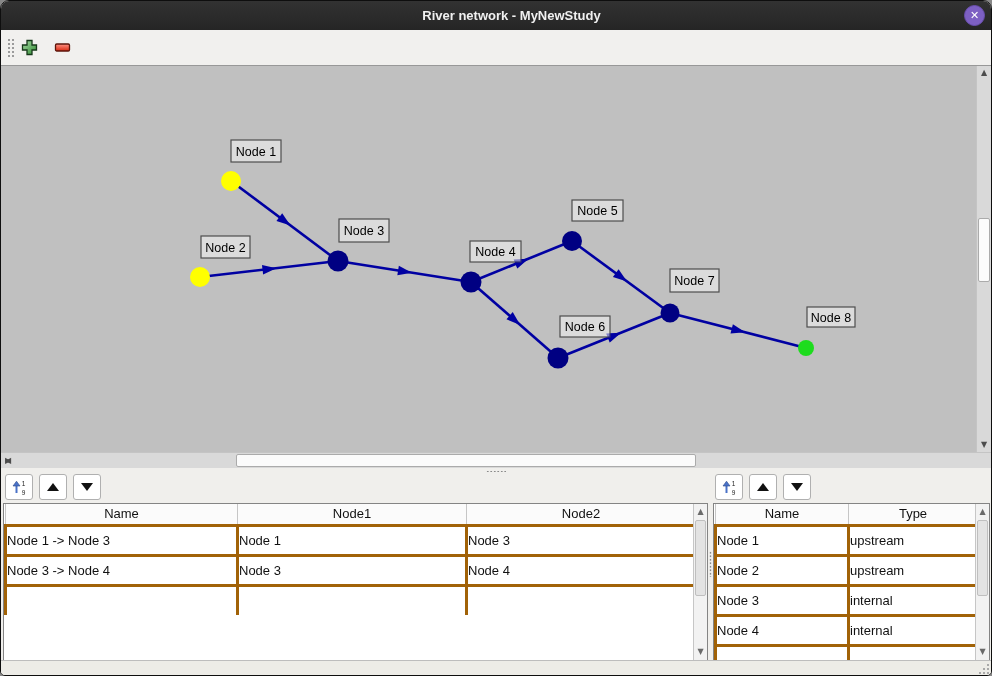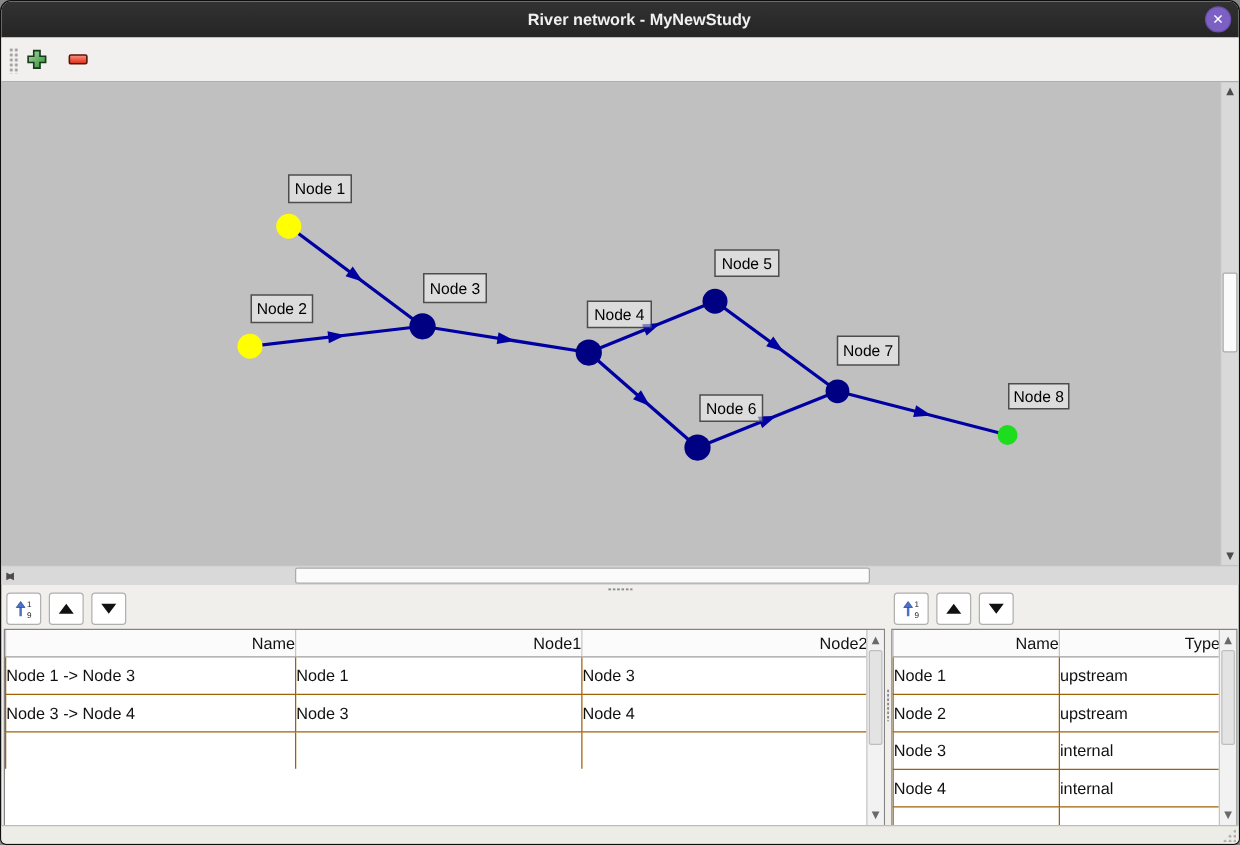--- a/index.html
+++ b/index.html
@@ -110,26 +110,26 @@
   .table-box {
     position:absolute; top:502px; height:158px; background:#fff;
     border:1px solid #848484; overflow:hidden;
   }
   .table-box.links { left:2px;  width:705px; }
   .table-box.nodes { left:712px; width:277px; }
   table { border-collapse:collapse; table-layout:fixed; font-size:13px; color:#111; }
   .links table { width:690px; }
   .nodes table { width:262px; }
   th {
-    height:21px; font-weight:normal; text-align:right; background:#fbfbfb;
+    height:21px; font-weight:normal; text-align:center; background:#fbfbfb;
     border:1px solid #c6c6c6; border-top:none; border-bottom:1px solid #9d9d9d;
     overflow:hidden; white-space:nowrap;
   }
   td {
-    height:30px; padding-left:0; border:1px solid #a16207;
+    height:30px; padding-left:0; border:3px solid #a16207;
     overflow:hidden; white-space:nowrap; background:#fff;
   }
   tr.partial td { border-bottom:none; }
   
   .tv-scroll {
     position:absolute; top:0; right:0; bottom:0; width:14px;
     background:#f2f2f2; border-left:1px solid #c6c6c6;
   }
   .tv-scroll .sb-btn { height:14px; line-height:14px; color:#6a6a6a; }
   .tv-scroll .up { top:1px; }

